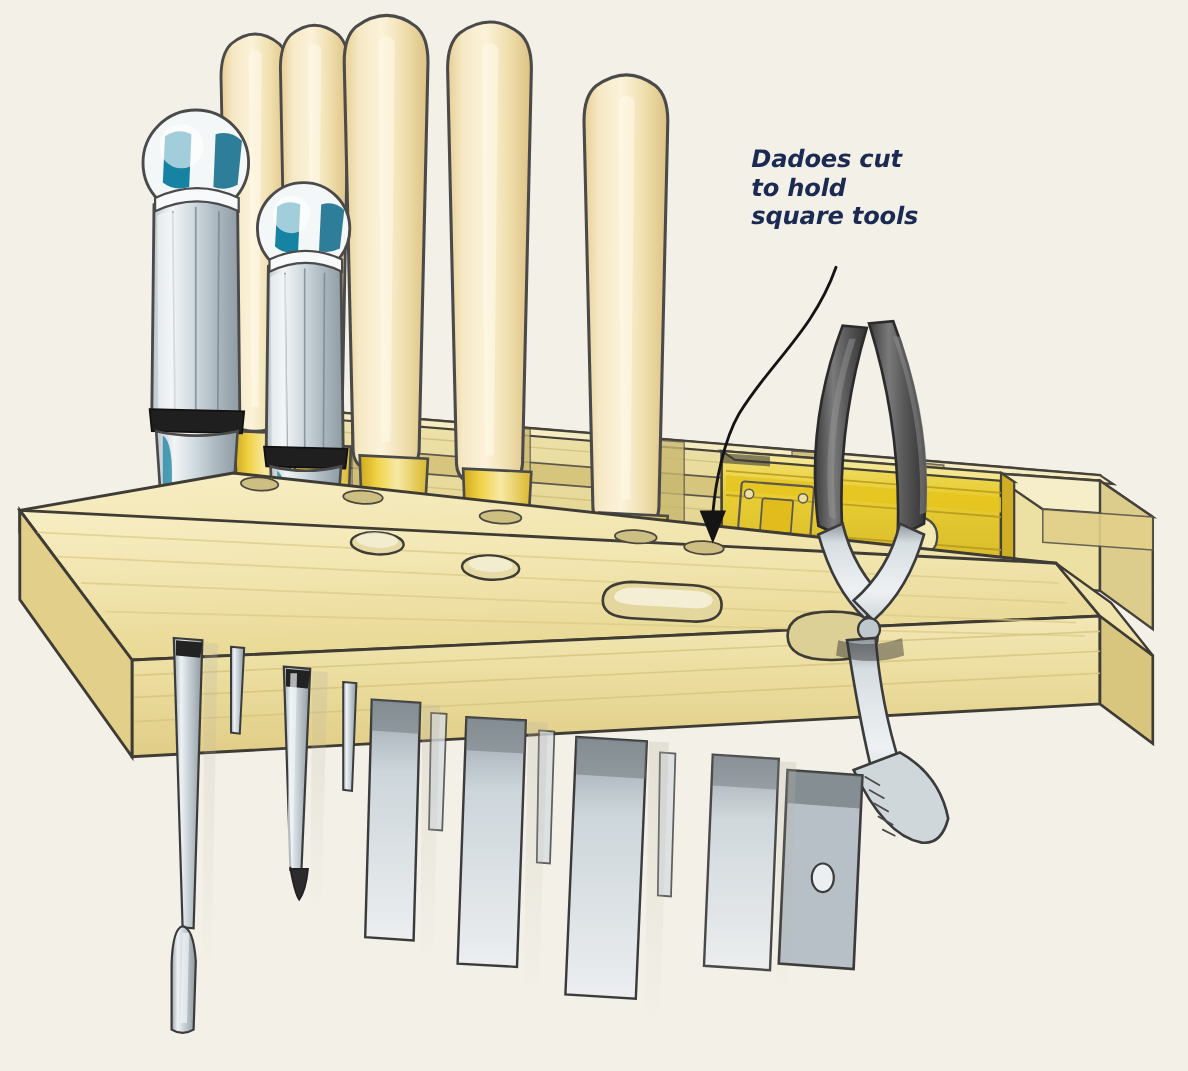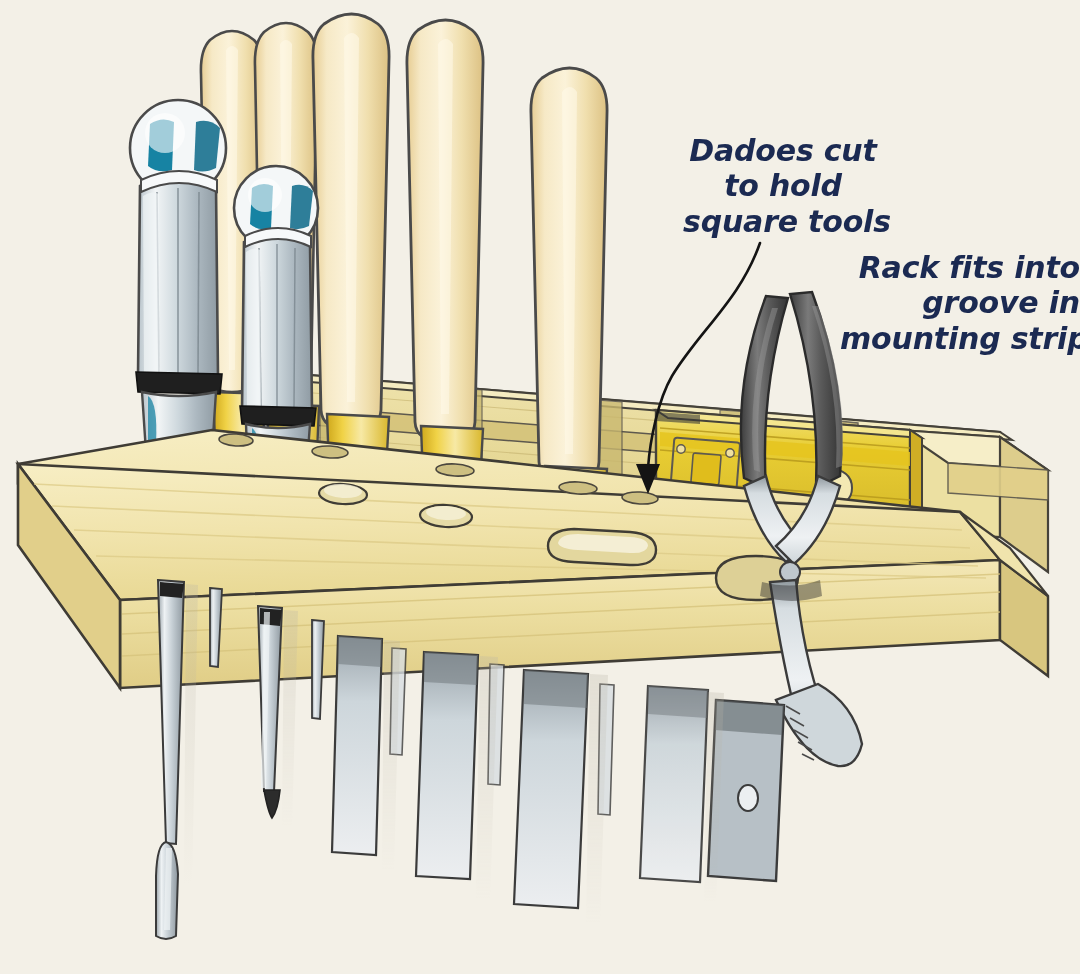--- a/index.html
+++ b/index.html
@@ -2,21 +2,21 @@
 <html><head>
 <meta charset="utf-8">
 <style>
   html,body{margin:0;padding:0;background:#f3f0e7;}
   #stage{position:relative;width:1080px;height:974px;background:#f3f0e7;overflow:hidden;
          font-family:"DejaVu Sans","Liberation Sans",sans-serif;}
   #art{position:absolute;left:0;top:0;width:1080px;height:974px;}
   .callout{position:absolute;color:#1b2a52;font-weight:bold;font-style:italic;
            font-family:"DejaVu Sans","Liberation Sans",sans-serif;
            line-height:1.18;letter-spacing:-0.2px;white-space:pre;}
-  #callout-dadoes{left:683px;top:133px;font-size:30px;text-align:center;width:200px;}
+  #callout-dadoes{left:683px;top:133px;font-size:22px;text-align:left;width:200px;}
   #callout-rack{left:840px;top:250px;font-size:30px;text-align:right;width:240px;}
 </style>
 </head>
 <body>
 
 <div id="stage">
 
   <svg id="art" viewBox="0 0 1080 974" xmlns="http://www.w3.org/2000/svg">
     <defs>
       <linearGradient id="gHandleWood" x1="0" y1="0" x2="1" y2="0">
@@ -361,17 +361,14 @@
     <g>
       <path d="M 760 243 C 740 300, 700 330, 672 376 C 658 400, 650 440, 648 468" fill="none" stroke="#141414" stroke-width="2.6" stroke-linecap="round"></path>
       <path d="M 636 464 L 660 464 L 648 494 Z" fill="#141414"></path>
     </g>
   </svg>
 
   <div class="callout" id="callout-dadoes">Dadoes cut
 to hold
 square tools</div>
 
-  <div class="callout" id="callout-rack">Rack fits into
-groove in
-mounting strip</div>
 
 </div>
 
 </body></html>

